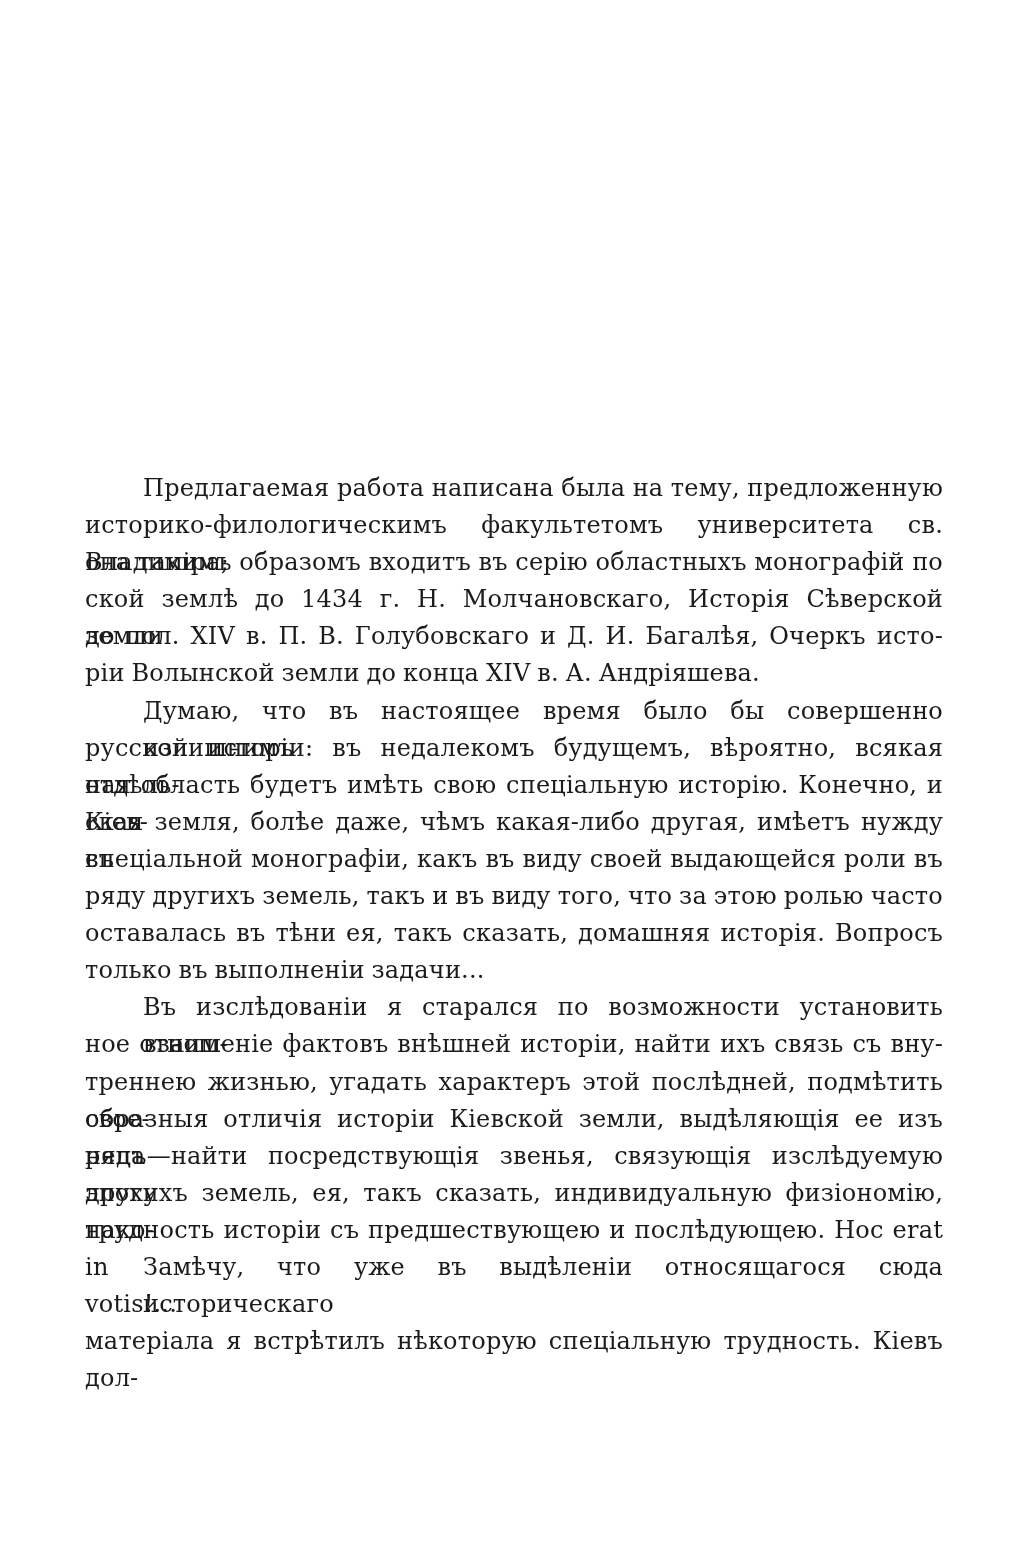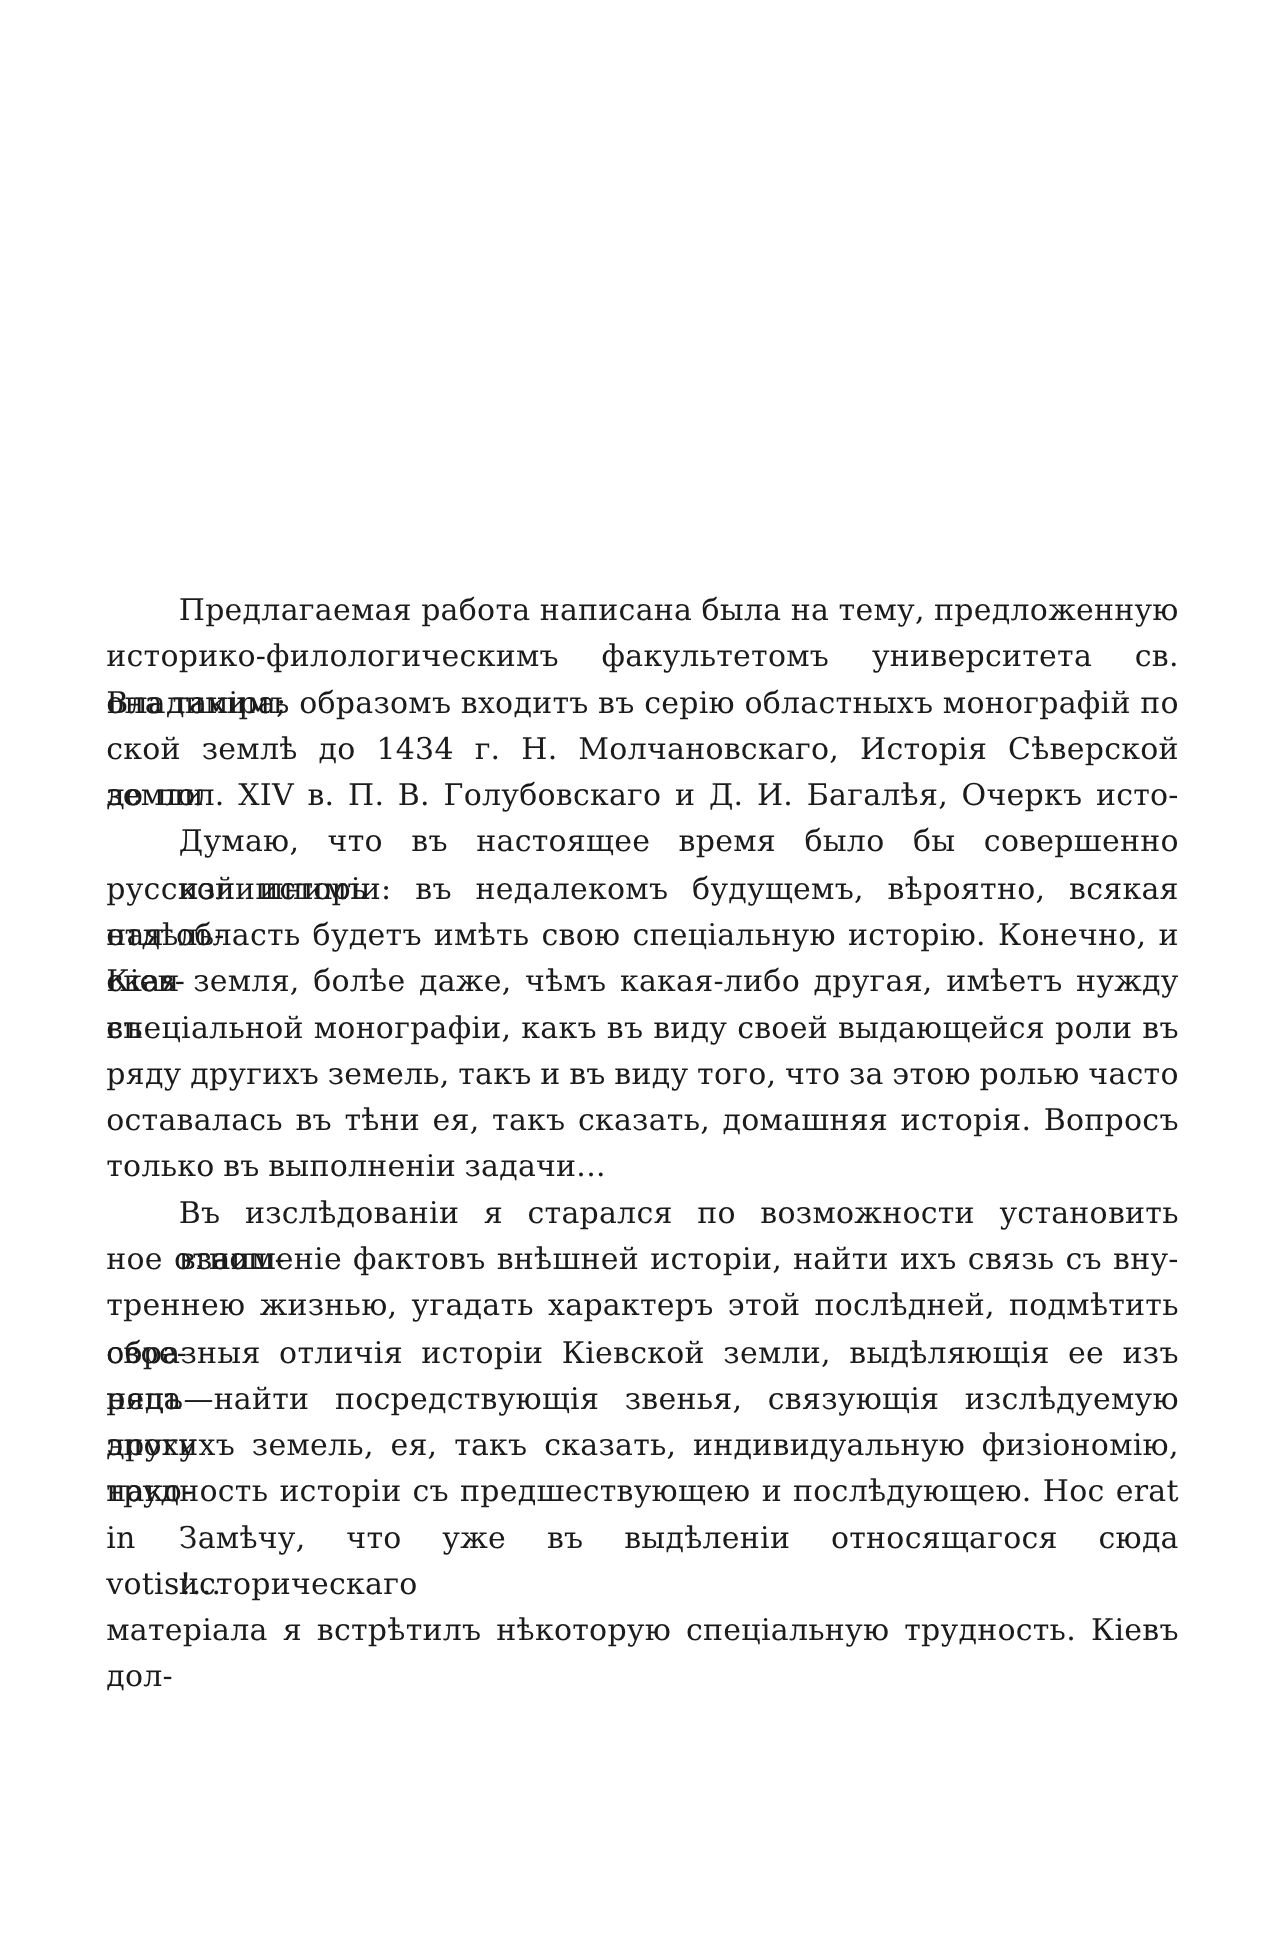--- a/index.html
+++ b/index.html
@@ -51,20 +51,21 @@
 <body>
 
 <div class="page">
   <div class="text-block">
 
     <div class="line indent">Предлагаемая работа написана была на тему, предложенную</div>
     <div class="line">историко-филологическимъ факультетомъ университета св. Владиміра;</div>
     <div class="line">она такимъ образомъ входитъ въ серію областныхъ монографій по</div>
     <div class="line">ской землѣ до 1434 г. Н. Молчановскаго, Исторія Сѣверской земли</div>
     <div class="line">до пол. XIV в. П. В. Голубовскаго и Д. И. Багалѣя, Очеркъ исто-</div>
+    <div class="line endline">ріи Волынской земли до конца XIV в. А. Андріяшева.</div>
 
     <div class="line indent">Думаю, что въ настоящее время было бы совершенно излишнимъ</div>
     <div class="line">русской исторіи: въ недалекомъ будущемъ, вѣроятно, всякая отдѣль-</div>
     <div class="line">ная область будетъ имѣть свою спеціальную исторію. Конечно, и Кіев-</div>
     <div class="line">ская земля, болѣе даже, чѣмъ какая-либо другая, имѣетъ нужду въ</div>
     <div class="line">спеціальной монографіи, какъ въ виду своей выдающейся роли въ</div>
     <div class="line">ряду другихъ земель, такъ и въ виду того, что за этою ролью часто</div>
     <div class="line">оставалась въ тѣни ея, такъ сказать, домашняя исторія. Вопросъ</div>
     <div class="line endline">только въ выполненіи задачи...</div>
 

